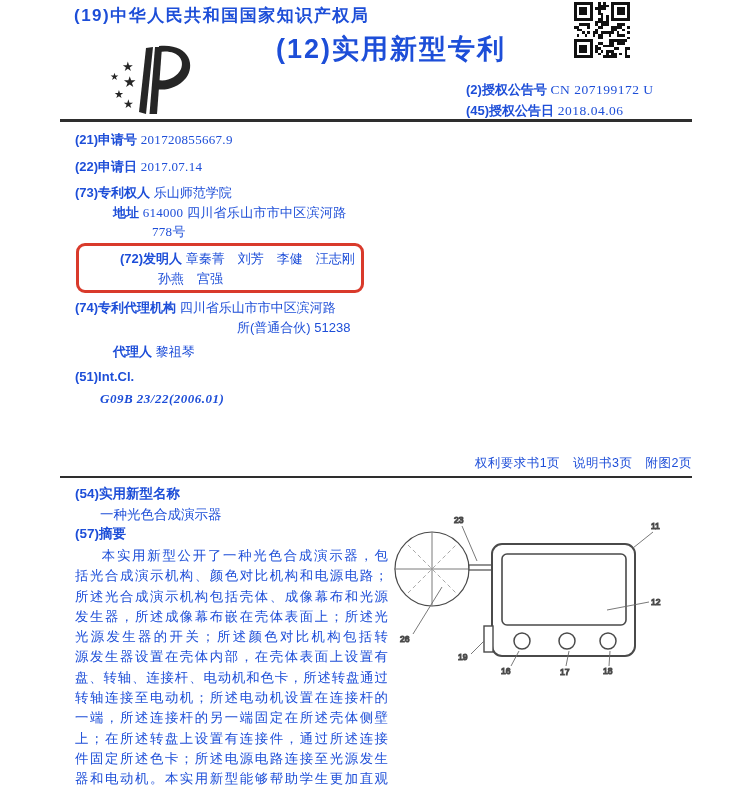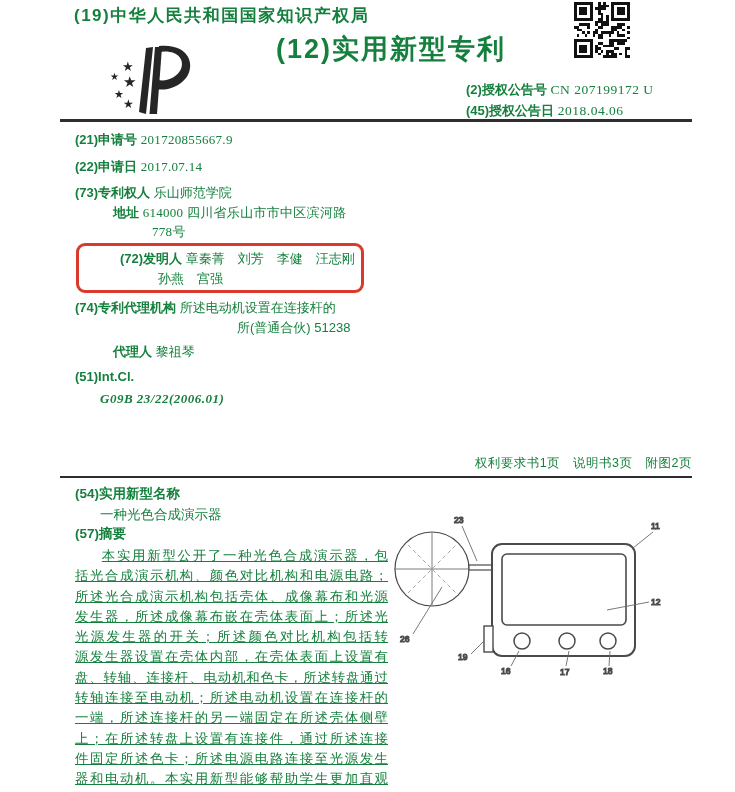--- a/index.html
+++ b/index.html
@@ -2,21 +2,21 @@
 <html><head>
 <meta charset="utf-8">
 <style>
   html,body{margin:0;padding:0;background:#ffffff;}
   .page{
     position:relative;
     width:735px;height:792px;
     background:#ffffff;
     overflow:hidden;
     font-family:"Liberation Sans",sans-serif;
-    color:#15803d;
+    color:#1d4ed8;
   }
   .abs{position:absolute;}
   .b{font-weight:700;}
 
   
   .office{left:74px;top:4px;font-size:17px;font-weight:700;letter-spacing:1.5px;}
   .doc-title{left:276px;top:31px;font-size:27px;font-weight:700;letter-spacing:2px;}
   .logo{left:96px;top:38px;width:108px;height:84px;}
   .qr{left:574px;top:2px;width:56px;height:56px;}
   .publine{left:466px;top:81px;font-size:13px;}
@@ -41,21 +41,20 @@
 
   
   .sec-label{font-size:13.5px;font-weight:700;}
   .abstract{
     left:75px;top:546px;width:313px;
     font-size:13.4px;line-height:20.3px;
   }
   .abstract .ln{
     text-align:justify;
     text-align-last:justify;
-    text-decoration:underline;
     -moz-text-align-last:justify;
   }
   .abstract .ln.first{text-indent:2em;}
 
   .figure{left:385px;top:508px;width:350px;height:190px;}
   .figure text{font-family:"Liberation Sans",sans-serif;font-size:8.5px;fill:#4a4a4a;}
 </style>
 </head>
 <body>
 
@@ -246,21 +245,21 @@
   <div class="abs fld" style="left:84px;top:250px;margin-left:36px;">
     <span class="lab">(72)发明人</span>
     <span>章秦菁　刘芳　李健　汪志刚</span>
   </div>
   <div class="abs fld" style="left:158px;top:270px;">
     <span>孙燕　宫强</span>
   </div>
 
   <div class="abs fld" style="left:75px;top:299px;">
     <span class="lab">(74)专利代理机构</span>
-    <span>所述电动机设置在连接杆的</span>
+    <span>四川省乐山市市中区滨河路</span>
   </div>
   <div class="abs fld" style="left:237px;top:319px;">
     <span>所(普通合伙) 51238</span>
   </div>
   <div class="abs fld" style="left:113px;top:343px;">
     <span class="lab">代理人</span>
     <span>黎祖琴</span>
   </div>
 
   <div class="abs fld" style="left:75px;top:368px;">

